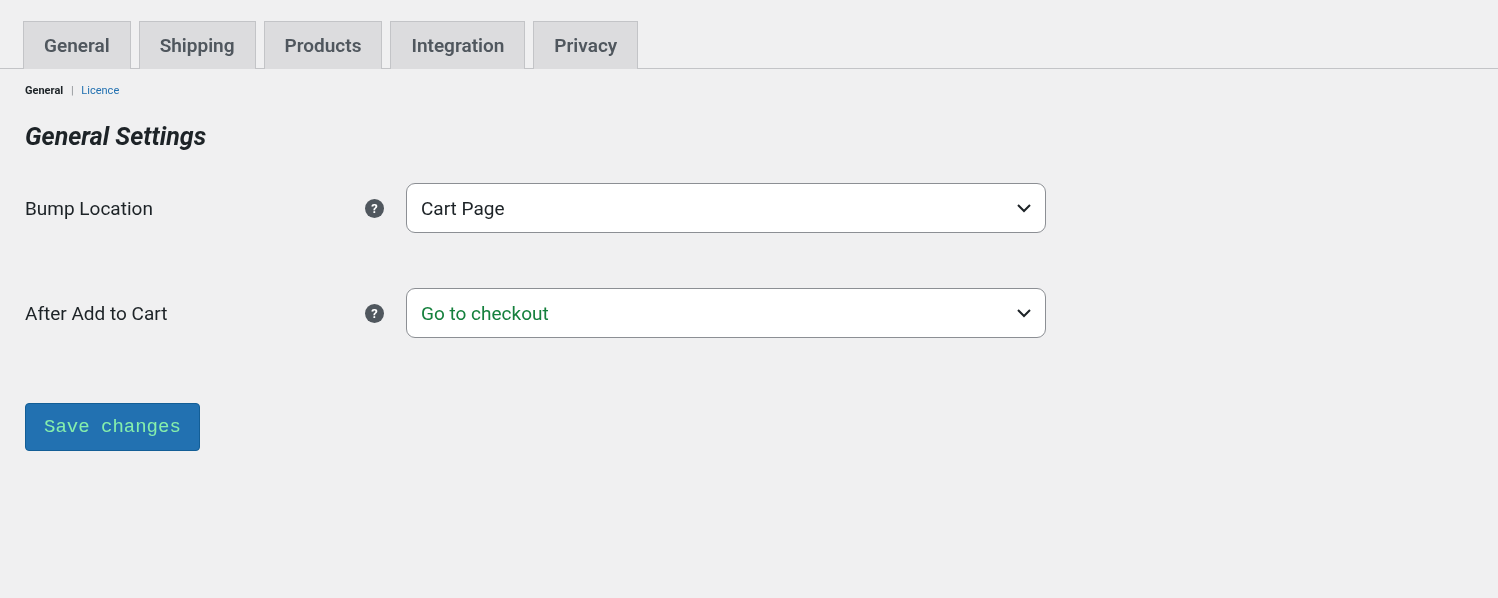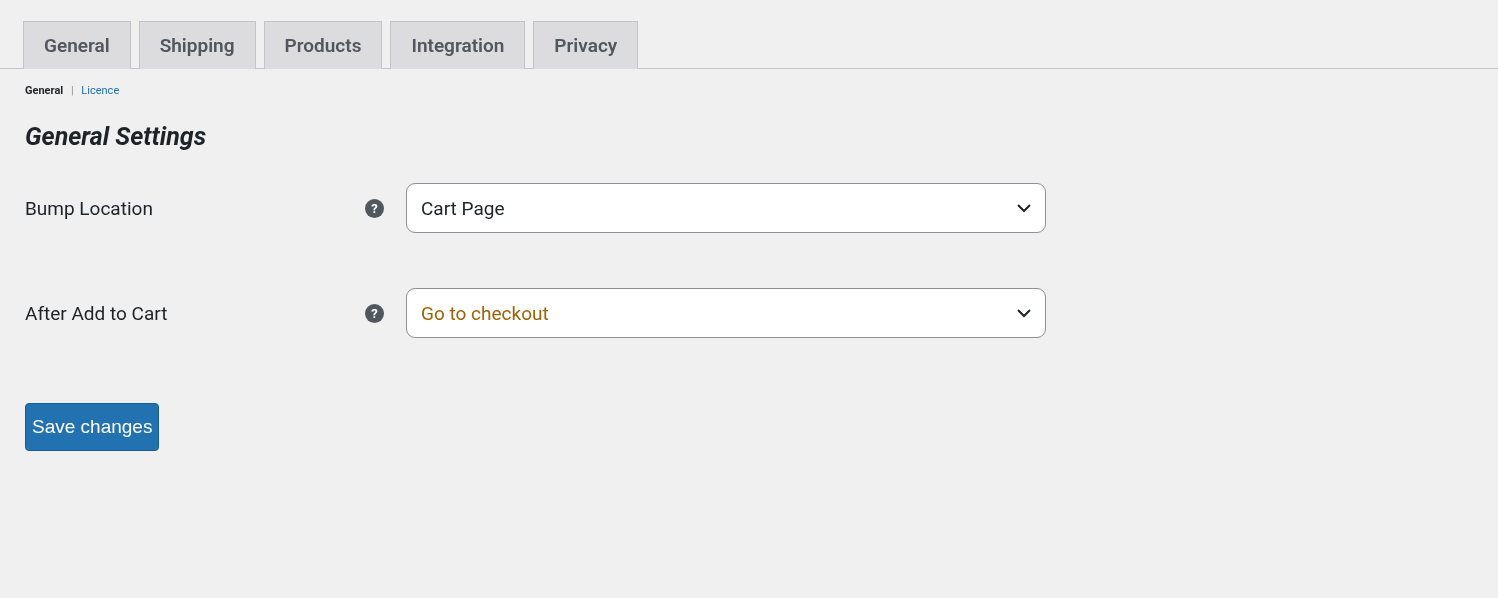--- a/index.html
+++ b/index.html
@@ -96,40 +96,41 @@
       padding: 0 27px 0 14px;
       font-size: 19px;
       border: 1px solid #8c8f94;
       border-radius: 9px;
       background: #fff;
       display: flex;
       align-items: center;
       cursor: pointer;
     }
     .select-control.alt {
-      color: #a16207;
+      color: #15803d;
       text-align: center;
     }
     .chevron {
       position: absolute;
       right: 14px;
       top: 50%;
       transform: translateY(-50%);
       pointer-events: none;
     }
     .btn-primary {
       display: inline-block;
       margin-top: 10px;
-      padding: 12px 6px;
+      padding: 12px 18px;
       background: #2271b1;
-      color: #ffffff;
+      color: #86efac;
       border: 1px solid #135e96;
       border-radius: 4px;
       font-size: 19px;
       cursor: pointer;
+      font-family: Liberation Mono, monospace;
     }
   </style>
 </head>
 <body>
 
 <div class="nav-tabs">
   <div class="nav-tab">General</div>
   <div class="nav-tab">Shipping</div>
   <div class="nav-tab">Products</div>
   <div class="nav-tab">Integration</div>

